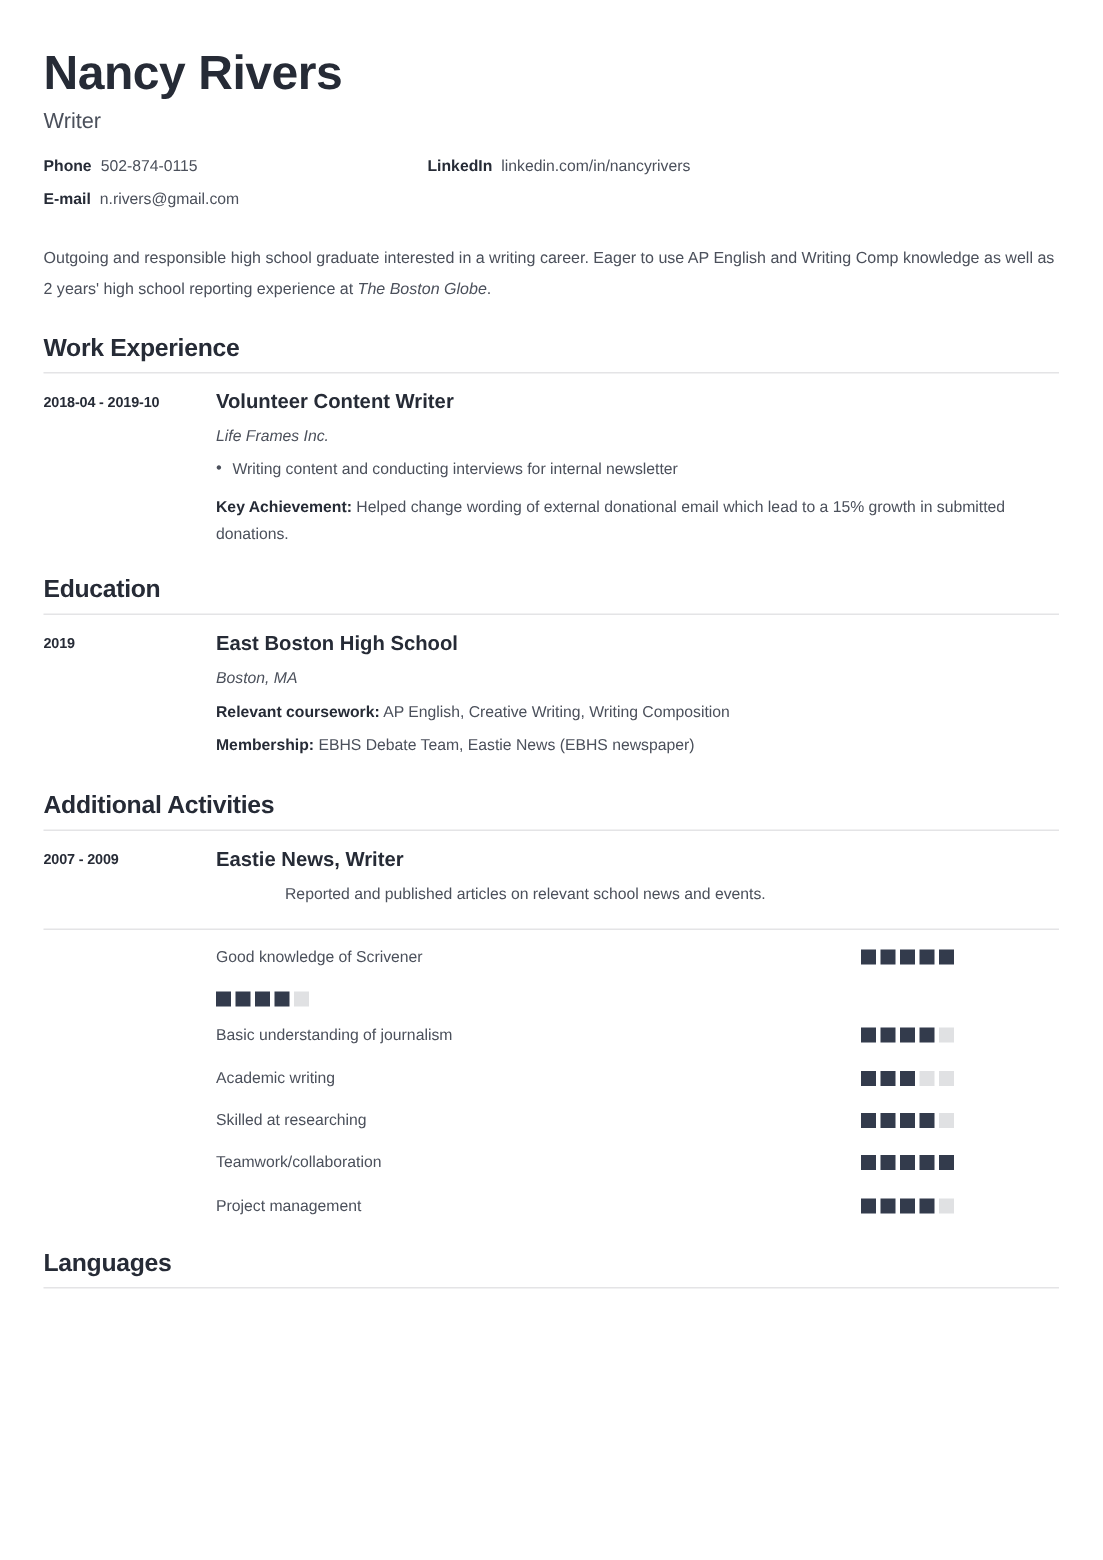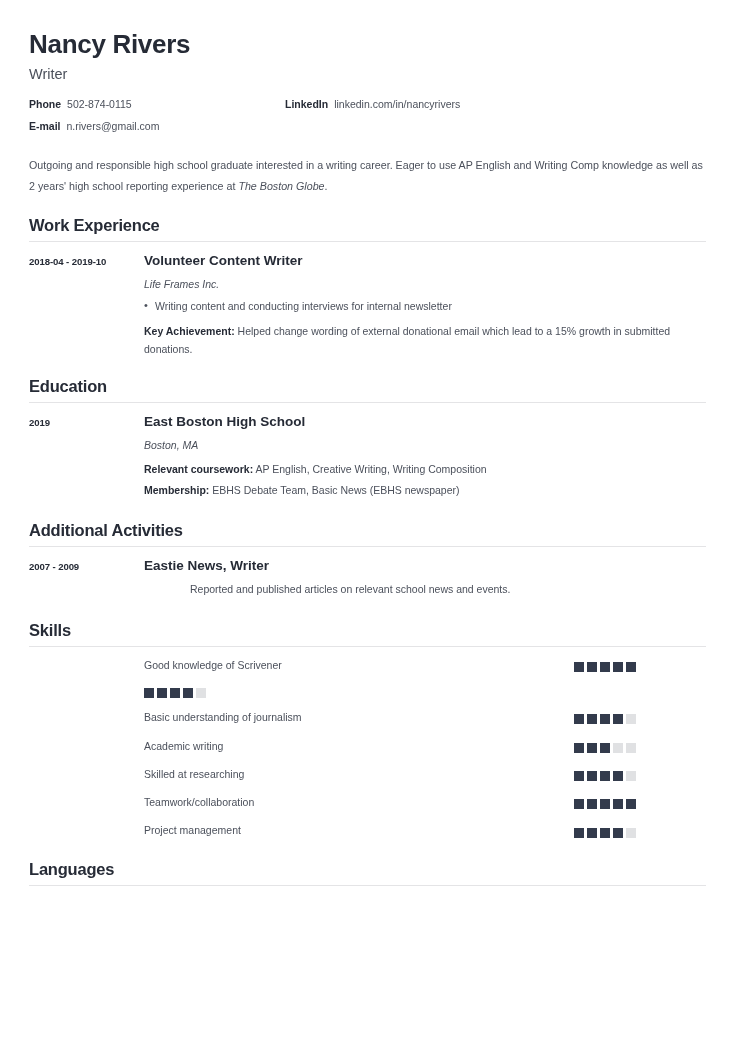--- a/index.html
+++ b/index.html
@@ -21,21 +21,21 @@
     width: 735px;
     height: 1040px;
     background: #ffffff;
     padding: 30px 29px 0 29px;
   }
 
   
   .header { margin-bottom: 2px; }
 
   .full-name {
-    font-size: 26px;
+    font-size: 32px;
     font-weight: bold;
     color: #262b36;
     letter-spacing: -0.3px;
     line-height: 1.15;
     margin-bottom: 6px;
   }
 
   .job-title {
     font-size: 14.5px;
     font-weight: normal;
@@ -184,21 +184,21 @@
     font-size: 10.5px;
     line-height: 1.5;
     color: #4b505b;
     margin-bottom: 4px;
     margin-left: 46px;
   }
 
   
   .rated-row {
     display: flex;
-    align-items: center;
+    align-items: flex-start;
     padding-left: 115px;
     margin-bottom: 11px;
   }
 
   .rated-label {
     flex: 1 1 auto;
     font-size: 10.5px;
     line-height: 1.65;
     color: #4b505b;
     padding-right: 14px;
@@ -295,21 +295,21 @@
   <div class="section">
     <div class="section-title">Education</div>
     <div class="divider"></div>
 
     <div class="entry">
       <div class="entry-date">2019</div>
       <div class="entry-body">
         <div class="entry-heading">East Boston High School</div>
         <div class="entry-sub">Boston, MA</div>
         <div class="kv-line"><b>Relevant coursework:</b><span> AP English, Creative Writing, Writing Composition</span></div>
-        <div class="kv-line"><b>Membership:</b><span> EBHS Debate Team, Basic News (EBHS newspaper)</span></div>
+        <div class="kv-line"><b>Membership:</b><span> EBHS Debate Team, Eastie News (EBHS newspaper)</span></div>
       </div>
     </div>
   </div>
 
   <div class="gap-sm"></div>
 
   <div class="section">
     <div class="section-title">Additional Activities</div>
     <div class="divider"></div>
 
@@ -318,21 +318,20 @@
       <div class="entry-body">
         <div class="entry-heading">Eastie News, Writer</div>
         <div class="plain-line">Reported and published articles on relevant school news and events.</div>
       </div>
     </div>
   </div>
 
   <div class="gap-sm"></div>
 
   <div class="section">
-    <div class="section-title">Skills</div>
     <div class="divider"></div>
     <div id="skills-list">
         <div class="rated-row">
           <div class="rated-label">Good knowledge of Scrivener</div>
           <div class="rated-right">
             <div class="dots">
               <span class="dot on"></span>
               <span class="dot on"></span>
               <span class="dot on"></span>
               <span class="dot on"></span>

